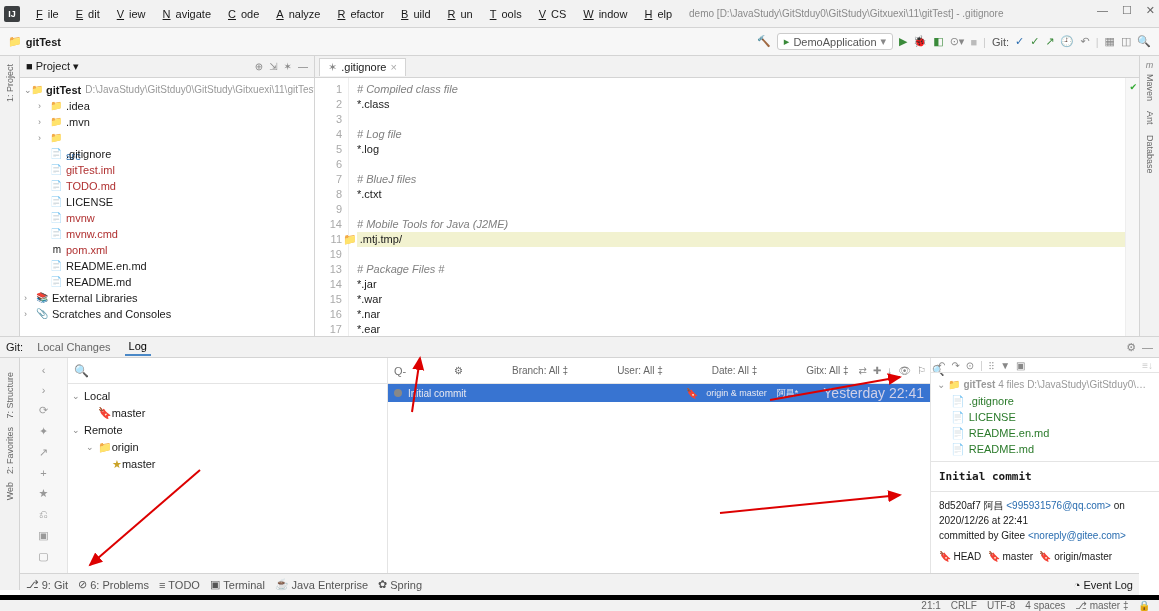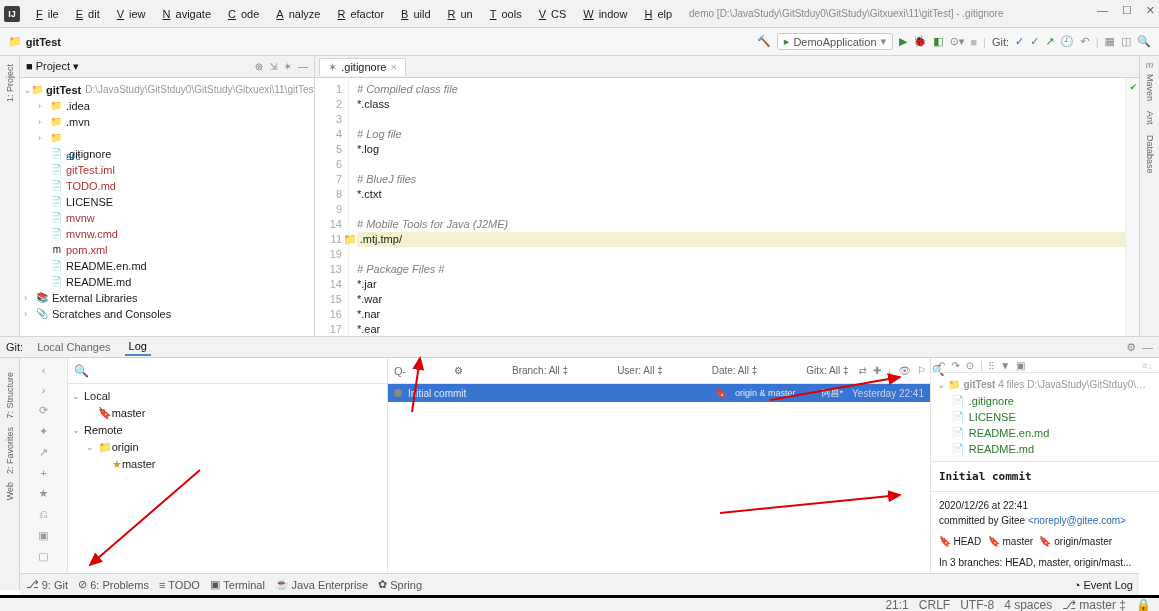--- a/index.html
+++ b/index.html
@@ -62,37 +62,37 @@
 .log-toolbar .filt { white-space:nowrap;margin-left:43px; }
 .log-toolbar .icons { display:flex; gap:6px; color:#888; margin-left:4px; }
 .log-toolbar .search-right { margin-left:auto; color:#888; }
 .log-list { flex:1; position:relative; }
 .log-row { height:18px; display:flex; align-items:center; padding:0 6px; font-size:10px; color:#666; }
 .log-row.sel { background:#3874d1; color:#e8e8f0; }
 .log-row .dot{ width:8px;height:8px;border-radius:50%; background:#888; margin-right:6px; }
 .log-row .subj{ flex:1; overflow:hidden; text-overflow:ellipsis; white-space:nowrap; }
 .log-row .tags{ display:flex; gap:4px; align-items:center; }
 .log-row .tag{ font-size:9px; padding:0 3px; border-radius:2px; }
-.log-row .auth{ color:#d0d0e8; margin-left:6px; font-size:10px; }
+.log-row .auth{ color:#d0d0e8; margin-left:22px; font-size:14px; }
 
 .details { width: 228px; display:flex; flex-direction:column; font-size:11px; min-width:0; }
 .details-toolbar { height:26px; border-bottom:1px solid #e4e4e4; display:flex; align-items:center; padding:0 6px; gap:6px; color:#888; font-size:10px; }
 .details-files { padding:4px 6px; border-bottom:1px solid #e4e4e4; line-height:16px; flex:0 0 auto; }
 .details-files .hdr { color:#999; font-size:10px; white-space:nowrap; overflow:hidden; text-overflow:ellipsis; }
 .details-files .file { color:#2a7a2a; padding-left:14px; display:flex; align-items:center; gap:4px; }
 .commit-msg { padding:8px; font-family:"Consolas",monospace; font-weight:bold; font-size:11px; border-bottom:1px solid #e4e4e4; }
 .commit-meta { padding:6px 8px; font-size:10px; line-height:15px; }
 .commit-meta .link{ color:#2a6db0; }
 .commit-meta .tag{ display:inline-flex; align-items:center; gap:2px; font-size:10px; margin-right:4px; }
 
 .bottom-bar { position:absolute; bottom:16px; left:20px; right:20px; height:22px; background:#f2f2f2; border-top:1px solid #d4d4d4; display:flex; align-items:center; font-size:11px; padding:0 6px; gap:10px; }
 .bottom-bar .bt { display:flex; align-items:center; gap:3px; cursor:pointer; color:#555; }
 .bottom-bar .right { margin-left:auto; display:flex; align-items:center; gap:3px; }
 
-.status-bar { position:absolute; bottom:0; left:0; right:0; height:16px; background:#f2f2f2; border-top:3px solid #000000; display:flex; align-items:center; justify-content:flex-end; padding:0 8px; font-size:12px; color:#666; gap:10px; }
+.status-bar { position:absolute; bottom:0; left:0; right:0; height:16px; background:#f2f2f2; border-top:5px solid #000000; display:flex; align-items:center; justify-content:flex-end; padding:0 8px; font-size:10px; color:#666; gap:10px; }
 
 .arrow-annot { position:absolute; pointer-events:none; }
 .underline { text-decoration: underline; text-decoration-color: currentColor; }
 .c-red{color:#b03030;} .c-blue{color:#2a6db0;margin-top:36px;}
 </style>
 </head>
 <body>
 
 <div class="titlebar">
   <span class="logo">IJ</span>
@@ -368,21 +368,21 @@
       </span>
       <span class="search-right">🔍</span>
     </div>
     <div class="log-list">
       <div class="log-row sel">
         <span class="dot"></span>
         <span class="subj">Initial commit</span>
         <span class="tags">
           <span style="color:#ffd76a;">🔖</span>
           <span class="tag" style="color:#e8e8f0;">origin &amp; master</span>
-          <span class="tag" style="color:#e8e8f0;margin-left:16px;">阿昌*</span>
+          <span class="tag" style="color:#e8e8f0;">阿昌*</span>
         </span>
         <span class="auth">Yesterday 22:41</span>
       </div>
     </div>
   </div>
 
   <div class="details">
     <div class="details-toolbar">
        <span>↶</span>
        <span>↷</span>
@@ -407,20 +407,26 @@
           <span>📄</span>
           <span>README.en.md</span>
         </div>
       <div class="file">
           <span>📄</span>
           <span>README.md</span>
         </div>
     </div>
     <div class="commit-msg">Initial commit</div>
     <div class="commit-meta">
+      <div>
+        <span>8d520af7</span>
+        <span>阿昌</span>
+        <span class="link">&lt;995931576@qq.com&gt;</span>
+        <span>on</span>
+      </div>
       <div>2020/12/26 at 22:41</div>
       <div>
         <span>committed by Gitee</span>
         <span class="link">&lt;noreply@gitee.com&gt;</span>
       </div>
       <div style="margin-top:6px;">
         <span class="tag">
             <span style="color:#c9a227;">🔖</span>
             <span>HEAD</span>
           </span>

